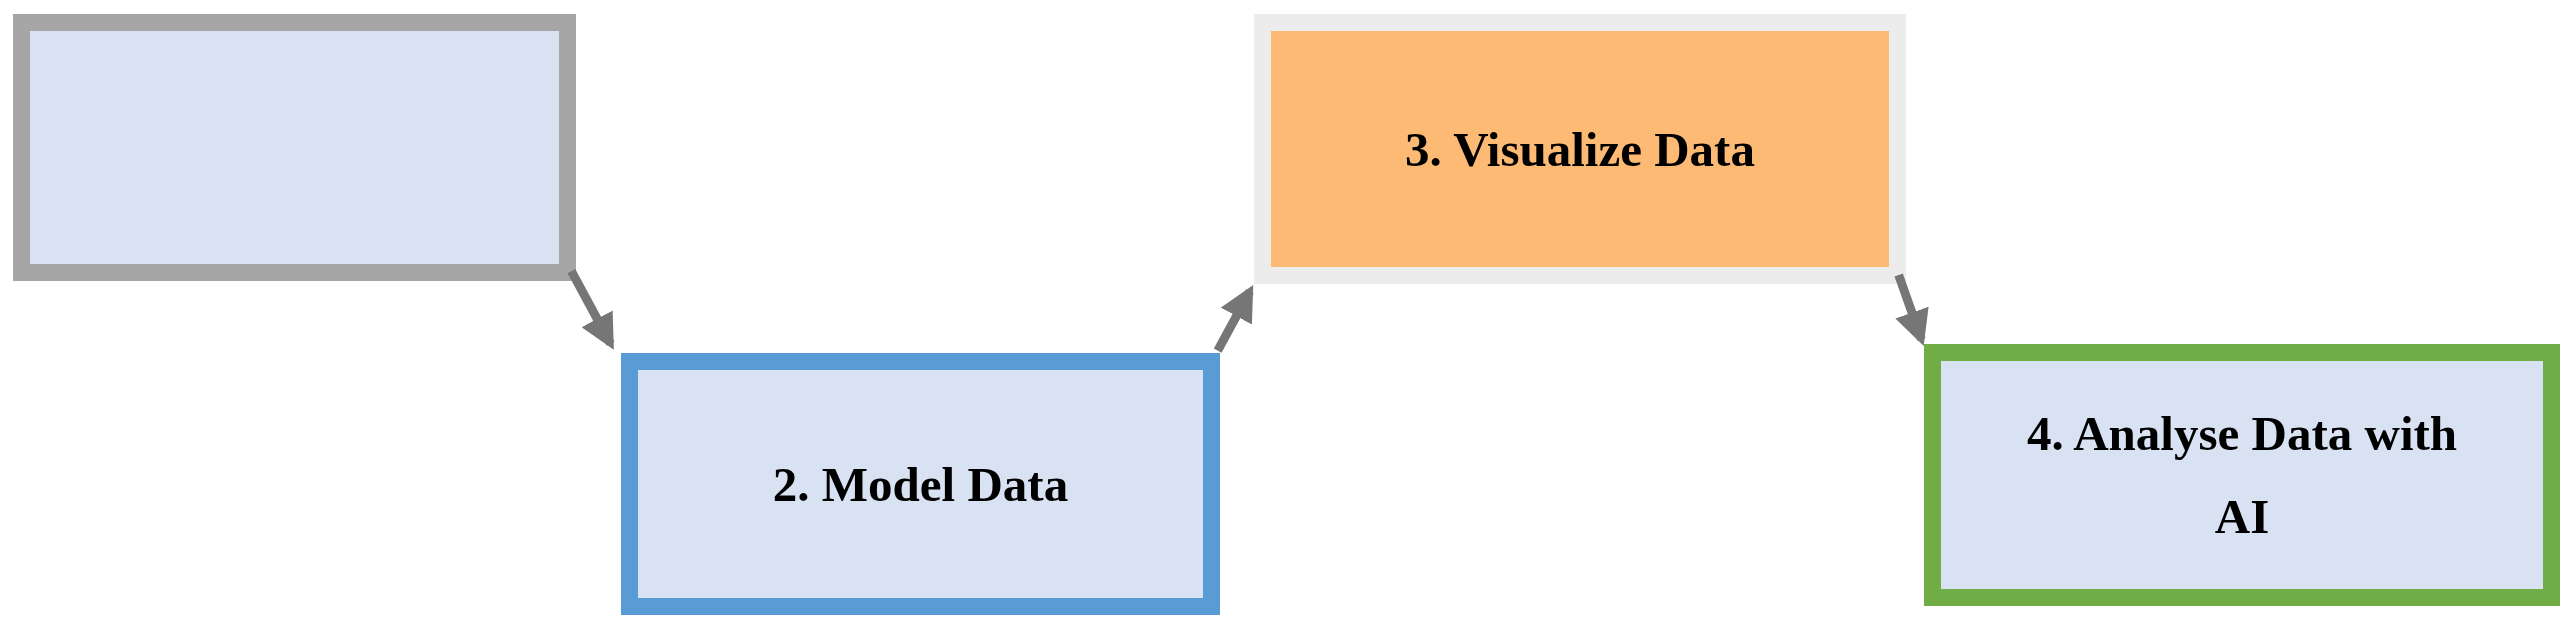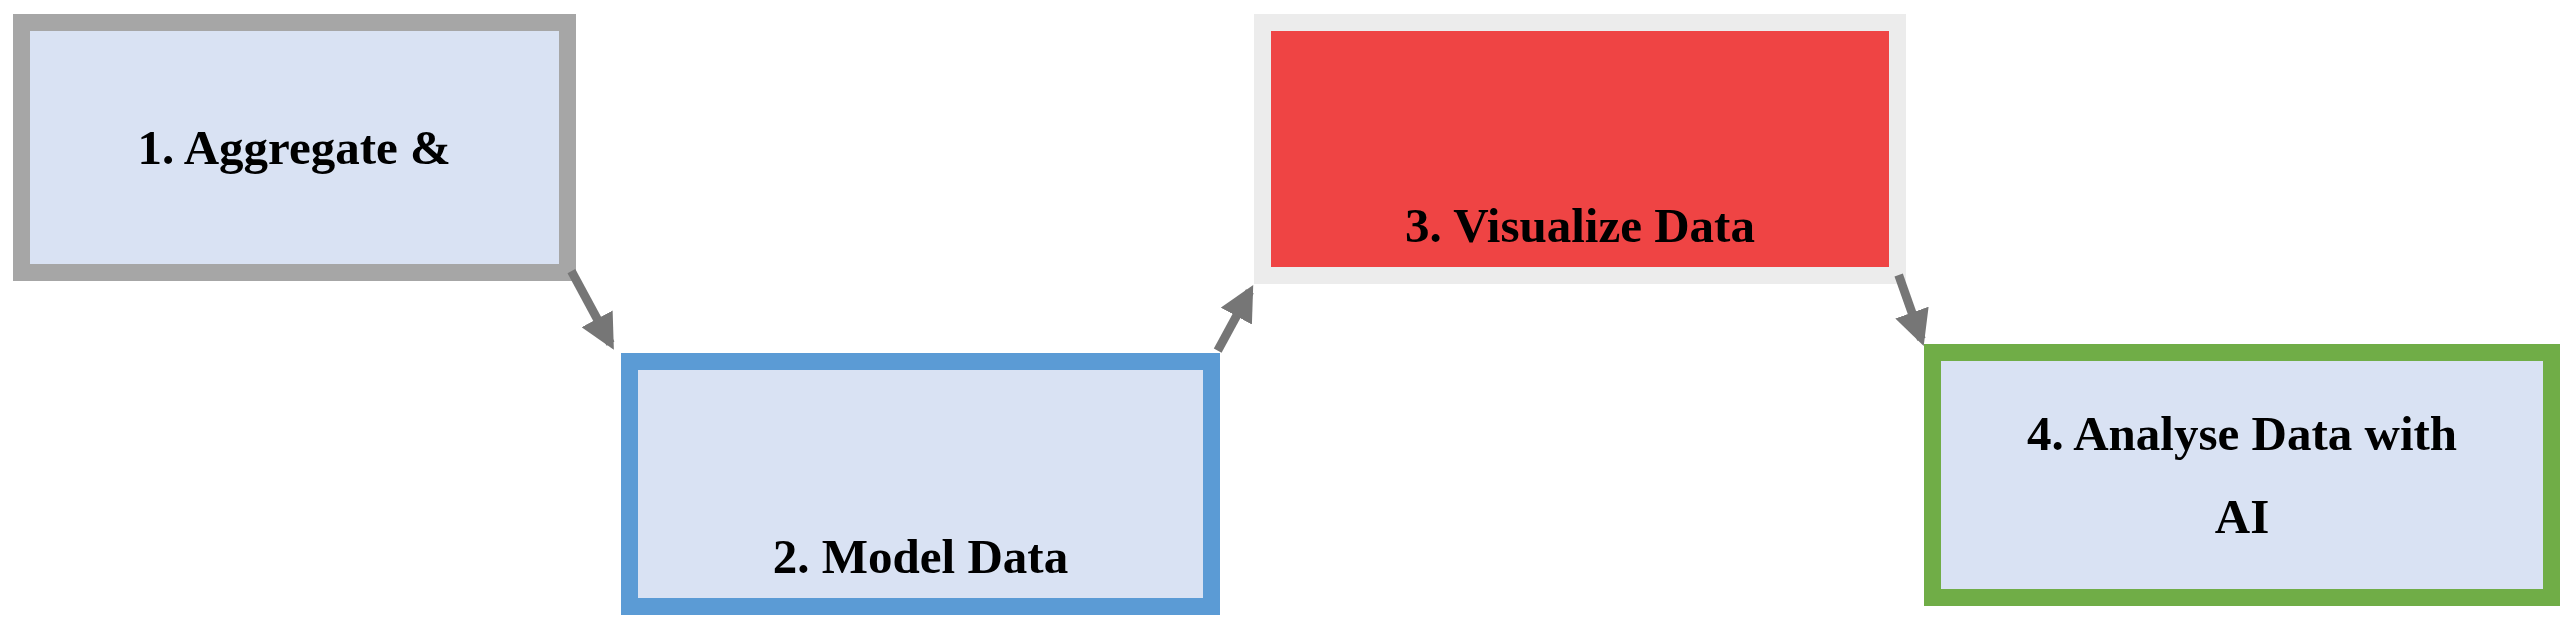--- a/index.html
+++ b/index.html
@@ -53,28 +53,27 @@
     stroke-width: 14px;
     fill: none;
   }
 </style>
 </head>
 <body style="background: rgb(255, 255, 255);">
 
 <div class="diagram">
 
   <div class="box" id="box-step-1" style="border-color: rgb(166, 166, 166); background-color: rgb(217, 226, 243);">
-    <div class="line">1. Aggregate &amp;</div>
   </div>
 
-  <div class="box" id="box-step-2" style="border-color: rgb(91, 155, 213); background-color: rgb(217, 226, 243); justify-content: flex-end;">
+  <div class="box" id="box-step-2" style="border-color: rgb(91, 155, 213); background-color: rgb(217, 226, 243);">
     <div class="line">2. Model Data</div>
   </div>
 
-  <div class="box" id="box-step-3" style="border-color: rgb(236, 236, 236); background-color: #ef4444; justify-content: flex-end;">
+  <div class="box" id="box-step-3" style="border-color: rgb(236, 236, 236); background-color: #fdba74;">
     <div class="line">3. Visualize Data</div>
   </div>
 
   <div class="box" id="box-step-4" style="border-color: rgb(112, 173, 71); background-color: rgb(217, 226, 243);">
     <div class="line">4. Analyse Data with</div>
     <div class="line">AI</div>
   </div>
 
   <svg class="arrows" viewBox="0 0 4083 996">
     <defs>

